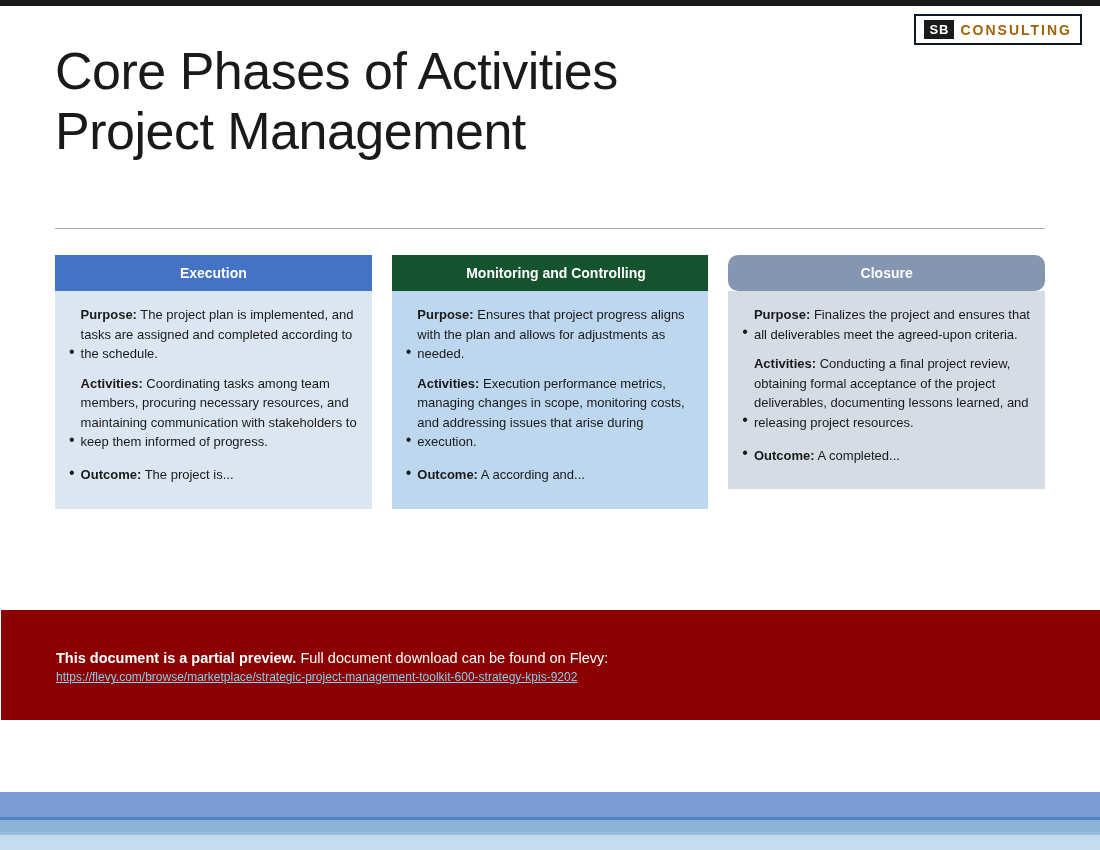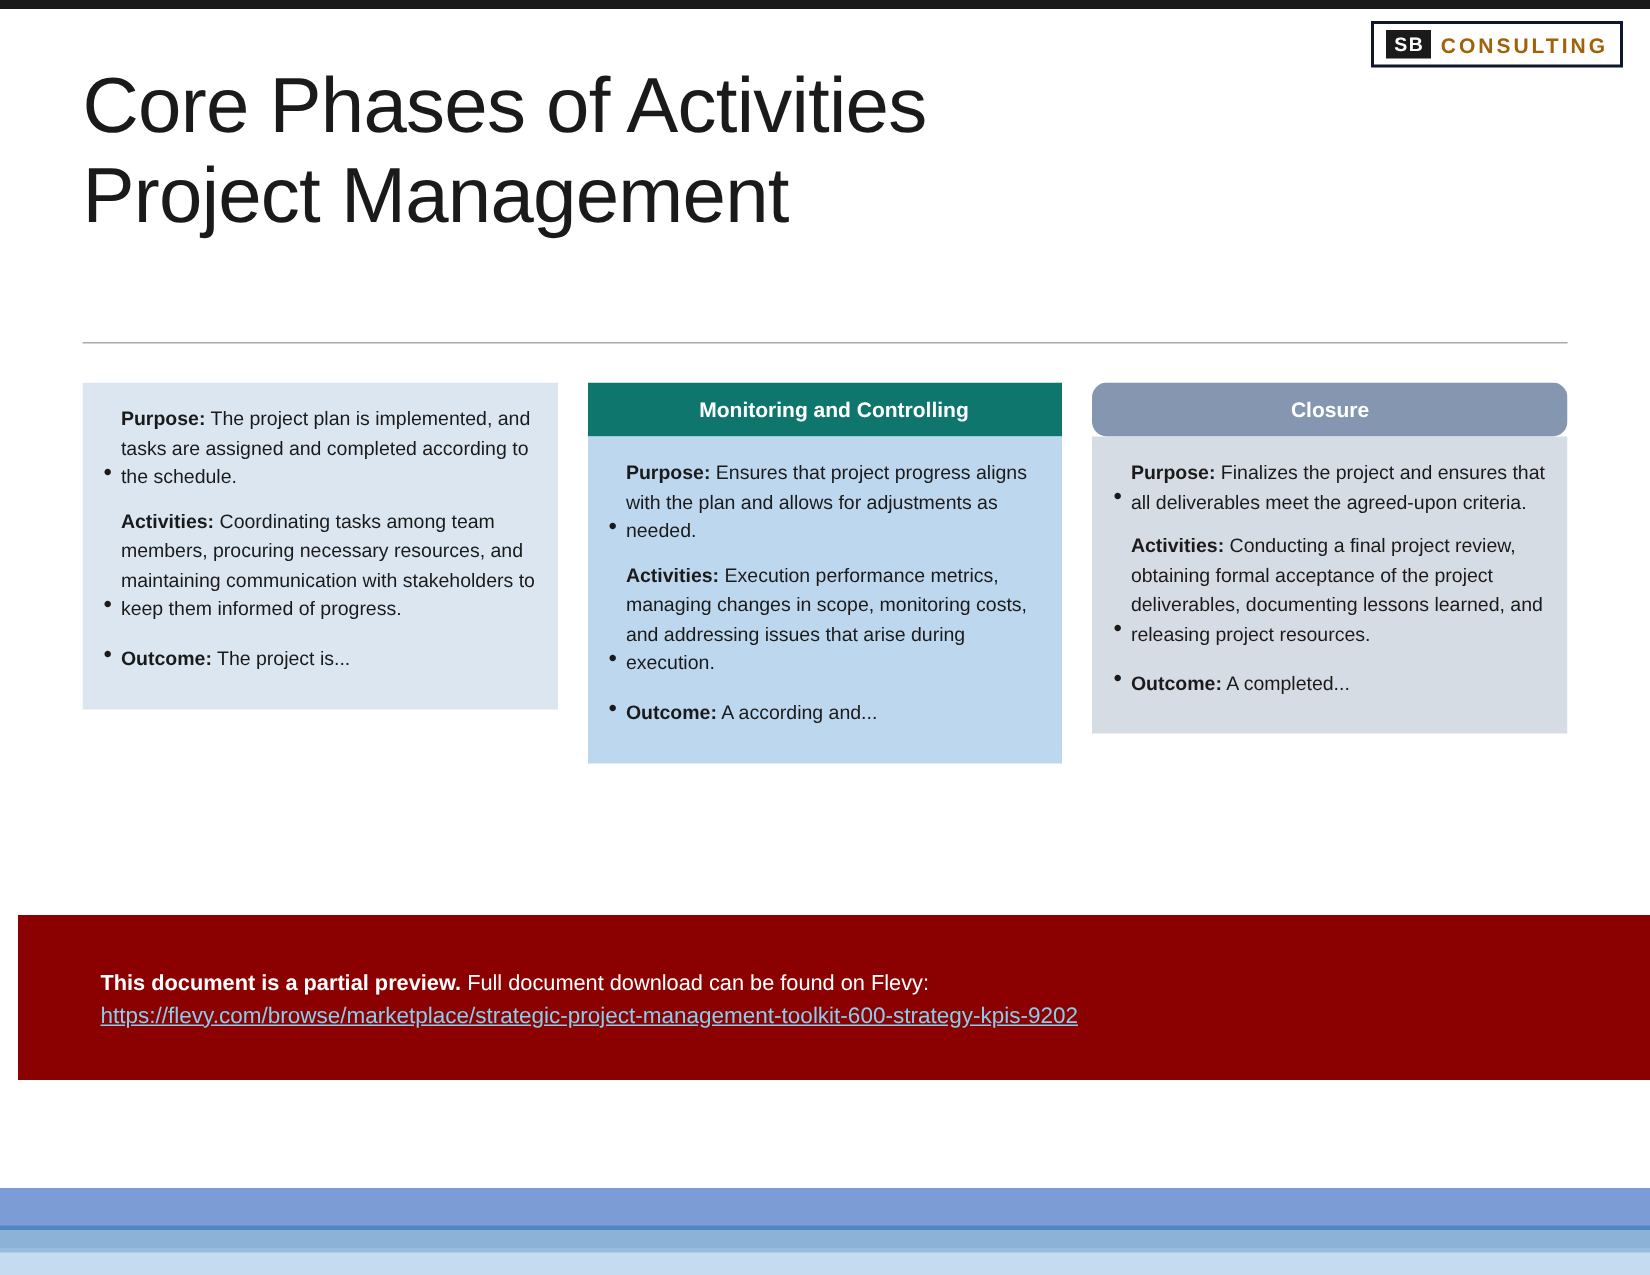--- a/index.html
+++ b/index.html
@@ -91,21 +91,21 @@
       font-weight: bold;
       font-size: 14px;
       color: #ffffff;
     }
 
     .card-execution .card-header {
       background: #4472c4;
     }
 
     .card-monitoring .card-header {
-      background: #0f766e;
+      background: #14532d;
       padding-left: 24px;
     }
 
     .card-closure .card-header {
       background: #8496b0;
       border-radius: 10px;
     }
 
     
     .card-body {
@@ -149,21 +149,21 @@
     }
 
     .card-body ul li .label-bold {
       font-weight: bold;
     }
 
     
     .preview-banner {
       position: absolute;
       bottom: 130px;
-      left: 12px;
+      left: 1px;
       right: 0;
       height: 110px;
       background: #8b0000;
       display: flex;
       flex-direction: column;
       justify-content: center;
       padding: 18px 55px;
     }
 
     .preview-banner .preview-text {
@@ -172,21 +172,21 @@
       line-height: 1.7;
     }
 
     .preview-banner .preview-text strong {
       font-weight: bold;
     }
 
     .preview-banner .preview-link {
       color: #87ceeb;
       text-decoration: underline;
-      font-size: 15px;
+      font-size: 12px;
       cursor: pointer;
     }
 
     
     .bottom-stripe-white {
       position: absolute;
       bottom: 55px;
       left: 0;
       right: 0;
       height: 38px;
@@ -264,20 +264,21 @@
     <span>Project Management</span>
   </h1>
 </div>
 
 <div class="title-divider"></div>
 
 <div class="cards-wrapper">
   <div class="cards-inner">
 
     <div class="card card-execution">
+      <div class="card-header">Execution</div>
       <div class="card-body">
         <ul>
           <li>
             <span>
               <span class="label-bold">Purpose:</span><span> The project plan is implemented, and tasks are assigned and completed according to the schedule.</span>
             </span>
           </li>
           <li>
             <span>
               <span class="label-bold">Activities:</span><span> Coordinating tasks among team members, procuring necessary resources, and maintaining communication with stakeholders to keep them informed of progress.</span>

